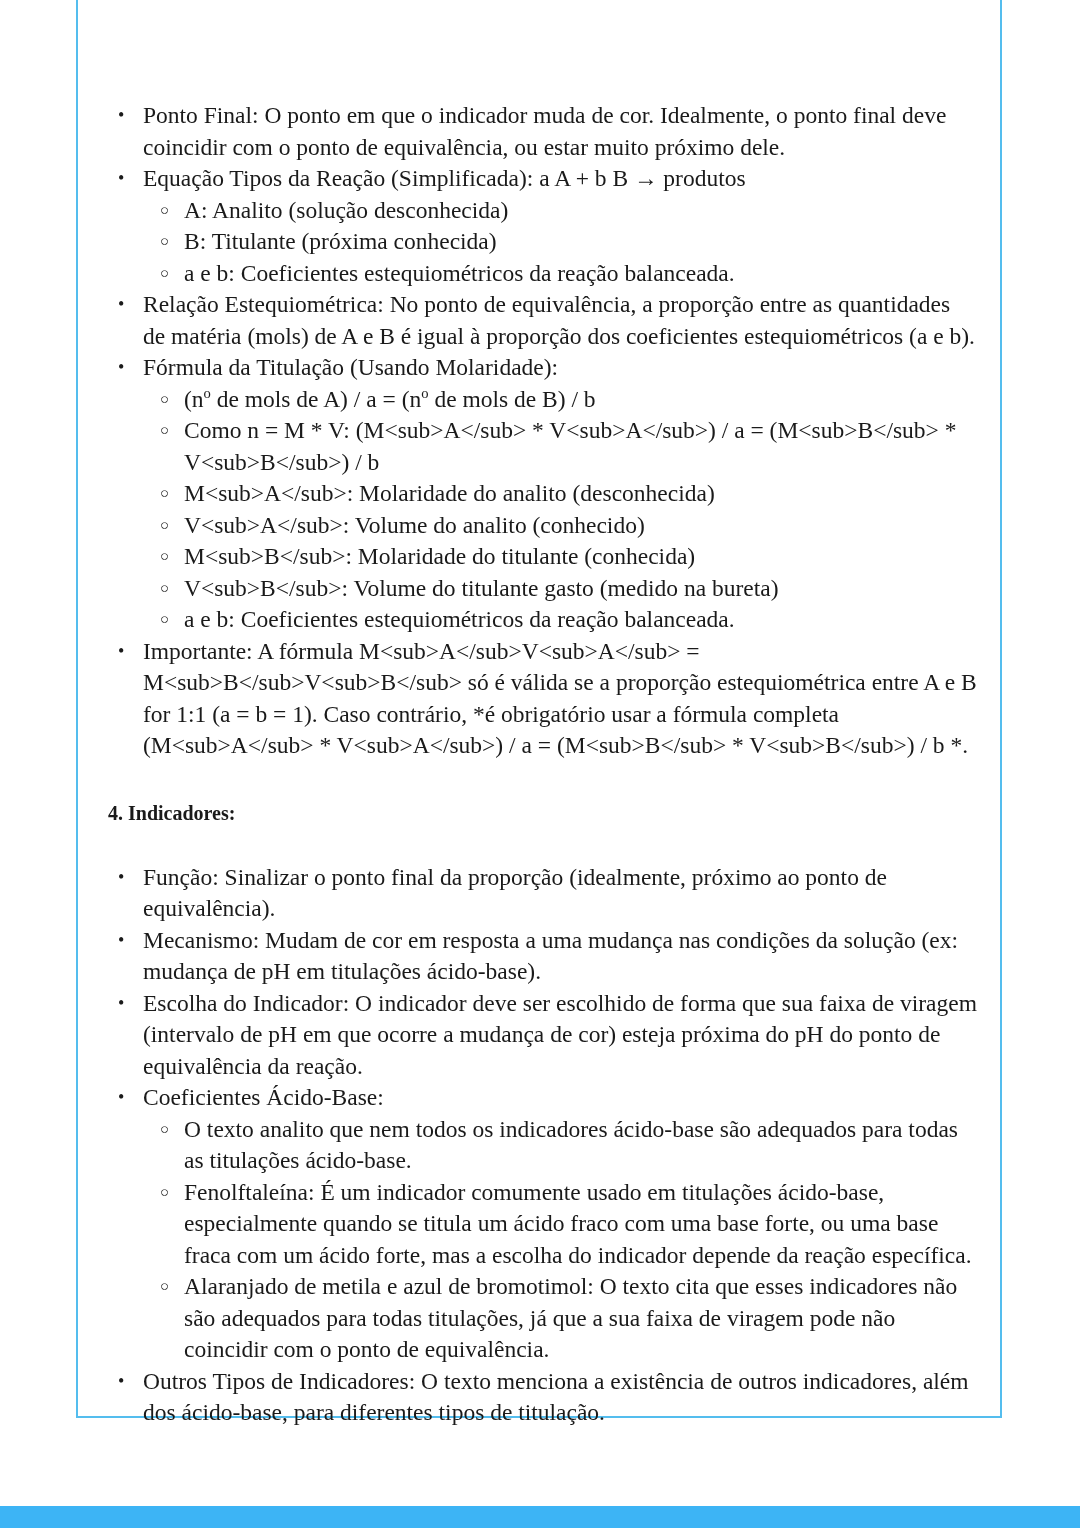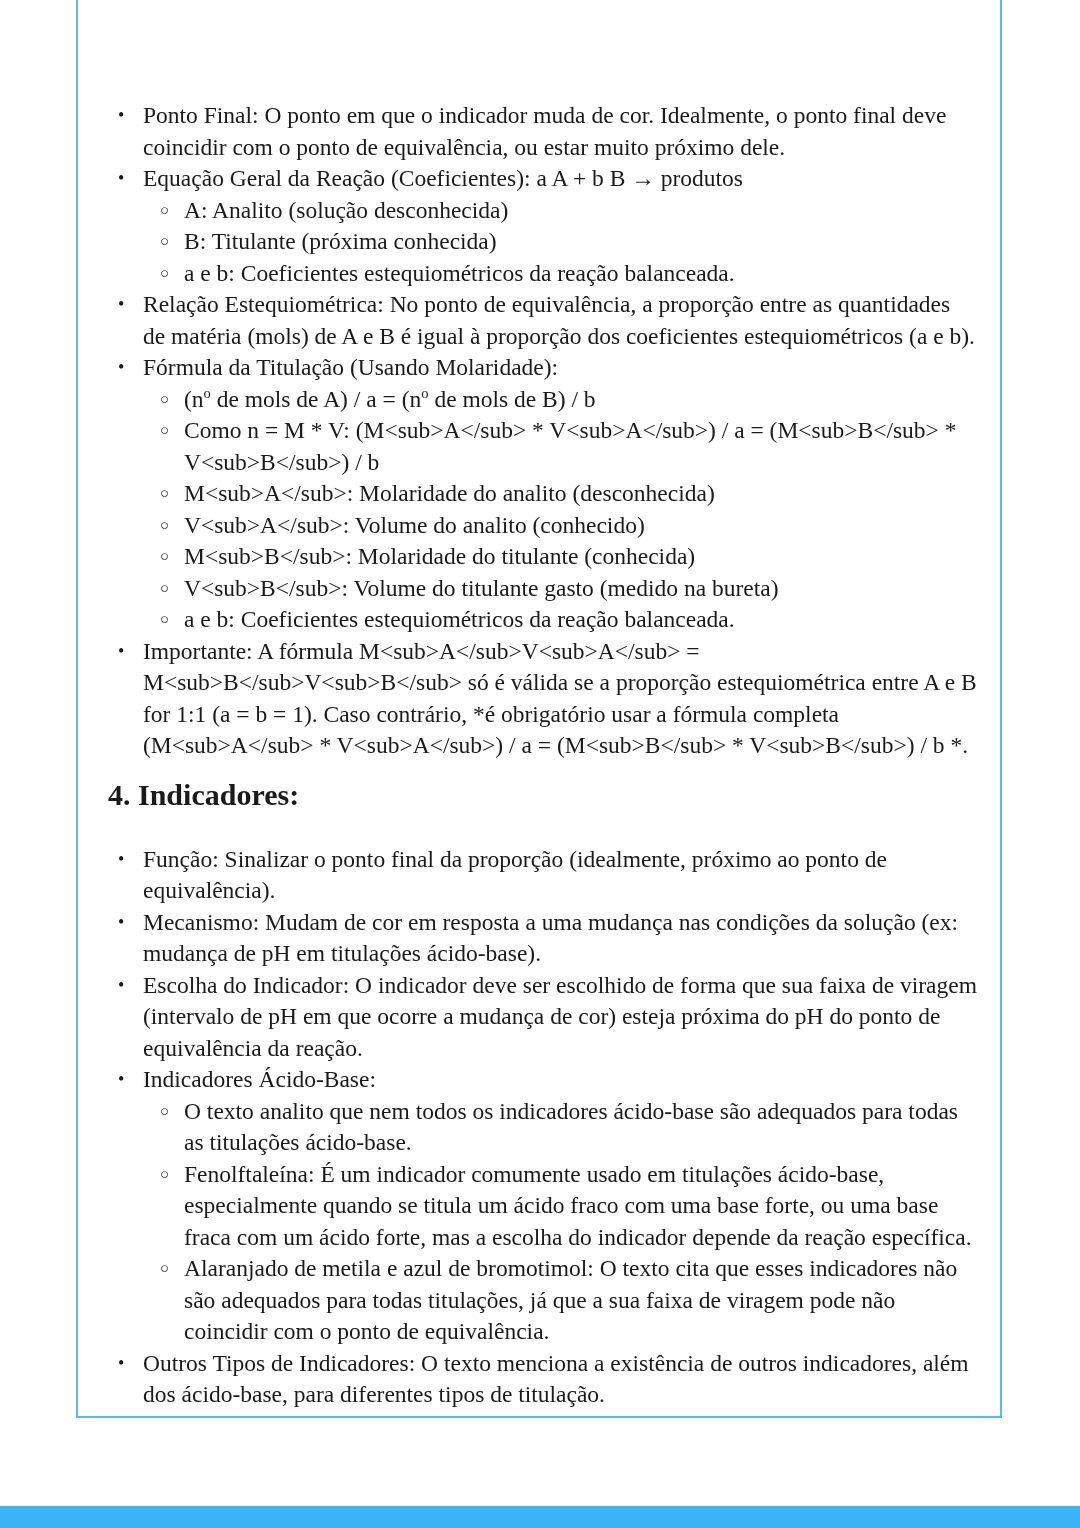--- a/index.html
+++ b/index.html
@@ -91,24 +91,24 @@
     line-height: 31.5px;
   }
 
   .txt {
     display: block;
     font-family: Liberation Serif, serif;
   }
 
   
   h2.section-heading {
-    font-size: 30px;
+    font-size: 20px;
     line-height: 30px;
     font-weight: bold;
-    margin: 18px 0 34px 0;
+    margin: 36px 0 34px 0;
     padding: 0;
   }
 
   sup.ord {
     font-size: 0.62em;
     vertical-align: super;
     line-height: 0;
   }
 </style>
 </head>
@@ -117,21 +117,21 @@
 <div id="page-frame" style="border-color: rgb(84, 189, 238);"></div>
 
 <div id="content">
     <ul class="lvl1">
       <li class="b1">
         <span class="mark">•</span>
         <span class="txt">Ponto Final: O ponto em que o indicador muda de cor. Idealmente, o ponto final deve coincidir com o ponto de equivalência, ou estar muito próximo dele.</span>
       </li>
       <li class="b1">
         <span class="mark">•</span>
-        <span class="txt">Equação Geral da Reação (Coeficientes): a A + b B → produtos</span>
+        <span class="txt">Equação Tipos da Reação (Simplificada): a A + b B → produtos</span>
       </li>
       <ul class="lvl2">
         <li class="b2">
           <span class="mark">○</span>
           <span class="txt">A: Analito (solução desconhecida)</span>
         </li>
         <li class="b2">
           <span class="mark">○</span>
           <span class="txt">B: Titulante (próxima conhecida)</span>
         </li>
@@ -192,21 +192,21 @@
       <li class="b1">
         <span class="mark">•</span>
         <span class="txt">Mecanismo: Mudam de cor em resposta a uma mudança nas condições da solução (ex: mudança de pH em titulações ácido-base).</span>
       </li>
       <li class="b1">
         <span class="mark">•</span>
         <span class="txt">Escolha do Indicador: O indicador deve ser escolhido de forma que sua faixa de viragem (intervalo de pH em que ocorre a mudança de cor) esteja próxima do pH do ponto de equivalência da reação.</span>
       </li>
       <li class="b1">
         <span class="mark">•</span>
-        <span class="txt">Indicadores Ácido-Base:</span>
+        <span class="txt">Coeficientes Ácido-Base:</span>
       </li>
       <ul class="lvl2">
         <li class="b2">
           <span class="mark">○</span>
           <span class="txt">O texto analito que nem todos os indicadores ácido-base são adequados para todas as titulações ácido-base.</span>
         </li>
         <li class="b2">
           <span class="mark">○</span>
           <span class="txt">Fenolftaleína: É um indicador comumente usado em titulações ácido-base, especialmente quando se titula um ácido fraco com uma base forte, ou uma base fraca com um ácido forte, mas a escolha do indicador depende da reação específica.</span>
         </li>

